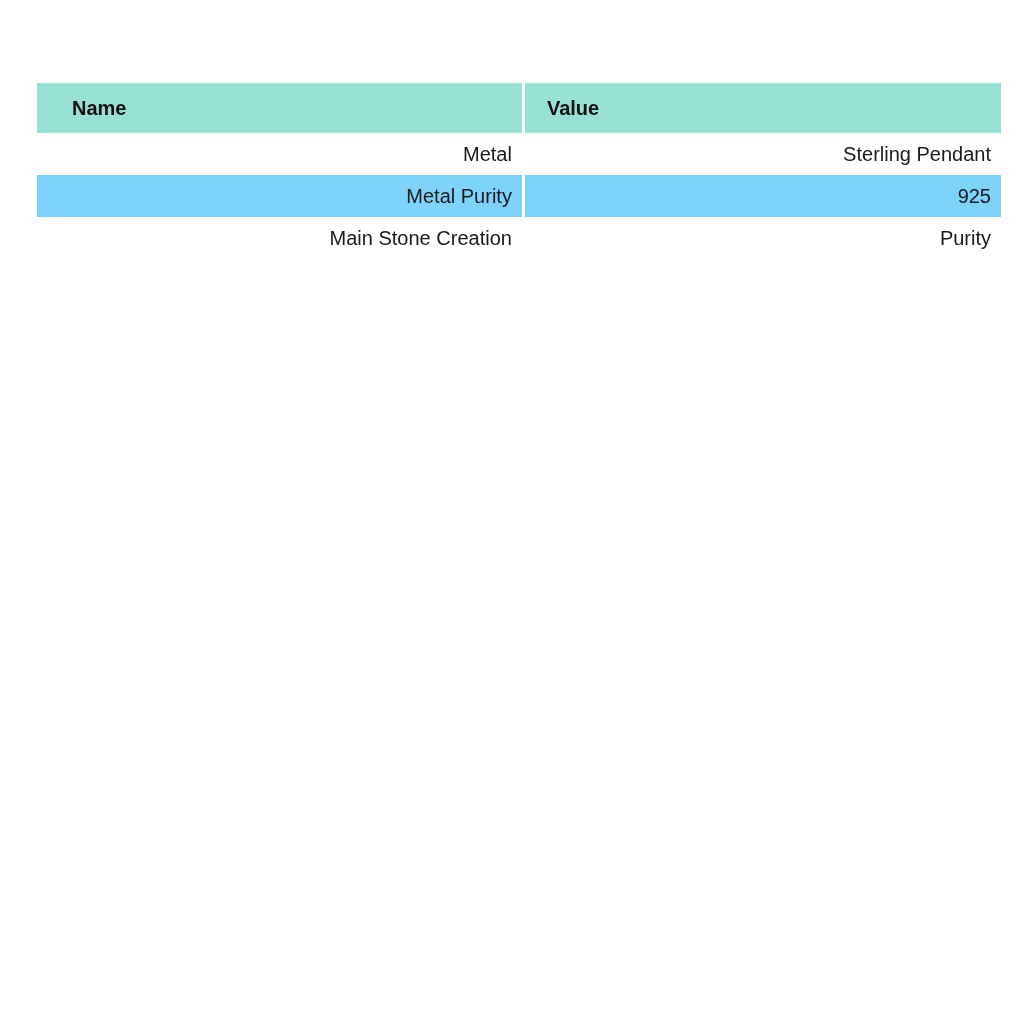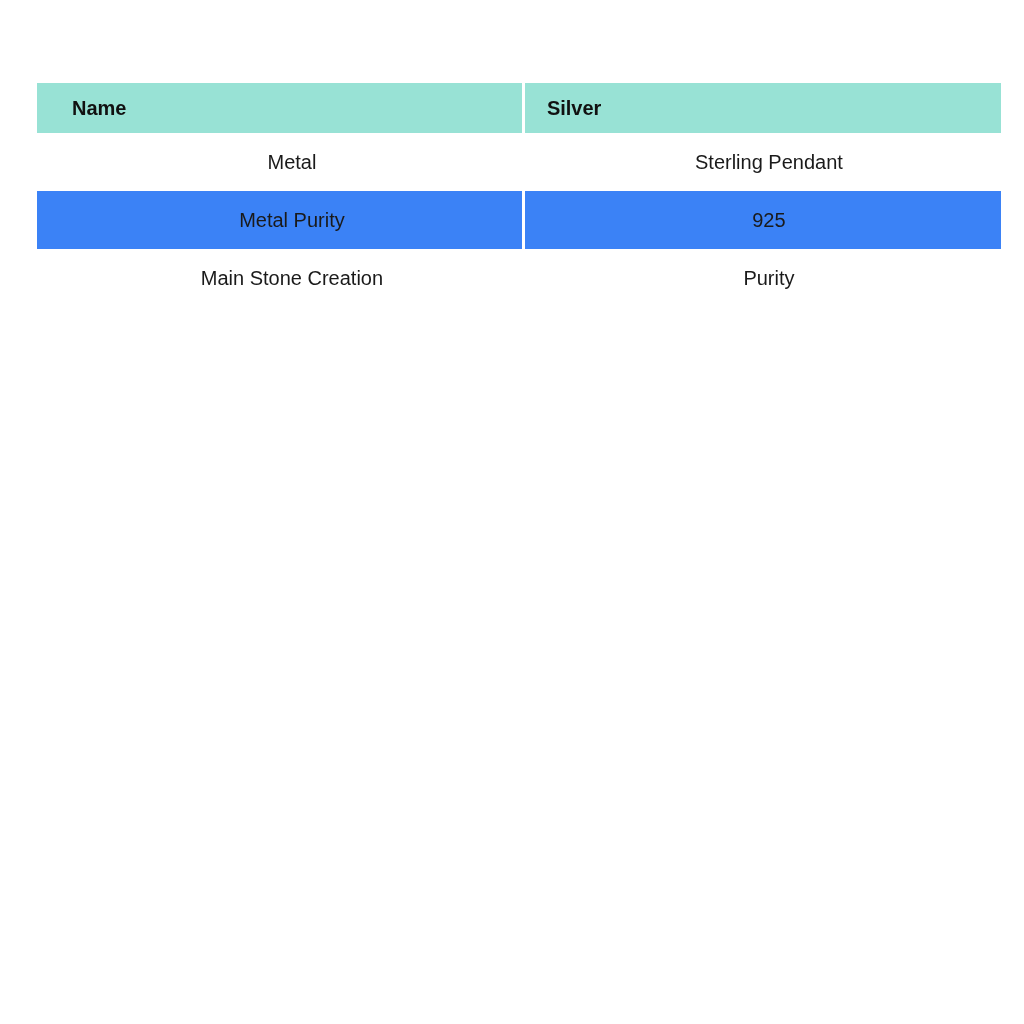--- a/index.html
+++ b/index.html
@@ -29,48 +29,48 @@
   table.spec-table th {
     background: #98e2d5;
     height: 50px;
     font-weight: 600;
     text-align: left;
     vertical-align: middle;
     padding: 0 10px 0 35px;
     color: #111111;
   }
   table.spec-table td {
-    height: 58px;
+    height: 42px;
     vertical-align: middle;
-    text-align: center;
+    text-align: right;
     padding: 0 10px 0 35px;
     background: #ffffff;
     font-weight: 400;
   }
-  table.spec-table tr.alt td { background: #3b82f6; }
+  table.spec-table tr.alt td { background: #7dd3fc; }
   
   table.spec-table th.value-cell,
   table.spec-table td.value-cell {
     border-left: 3px solid #ffffff;
     padding-left: 22px;
   }
 </style>
 </head>
 <body>
 
 <div class="spec-table-wrap">
   <table class="spec-table">
     <colgroup>
       <col class="col-name">
       <col class="col-value">
     </colgroup>
     <thead>
       <tr>
         <th class="name-cell">Name</th>
-        <th class="value-cell">Silver</th>
+        <th class="value-cell">Value</th>
       </tr>
     </thead>
     <tbody>
         <tr>
           <td class="name-cell">Metal</td>
           <td class="value-cell">Sterling Pendant</td>
         </tr>
         <tr class="alt">
           <td class="name-cell">Metal Purity</td>
           <td class="value-cell">925</td>

